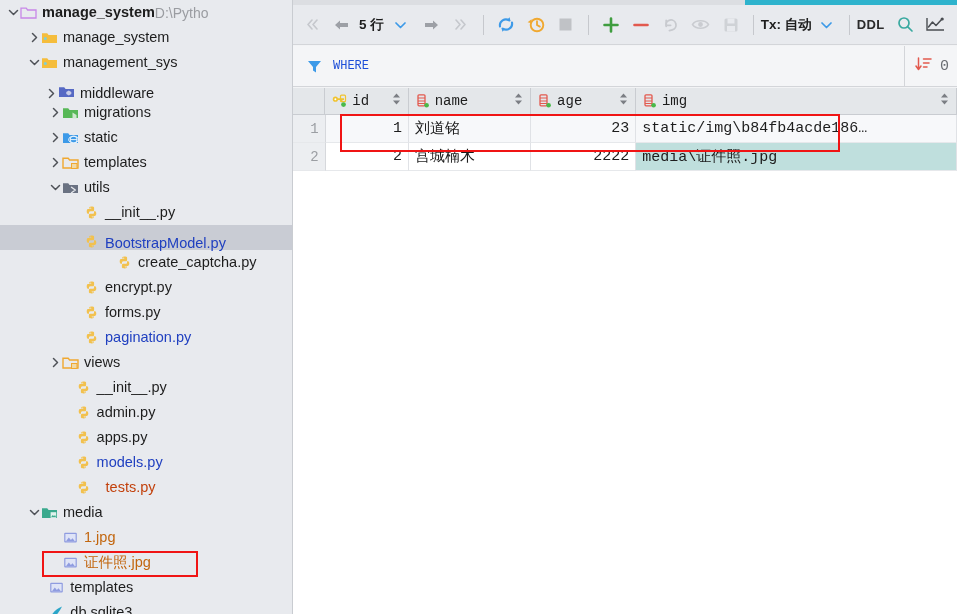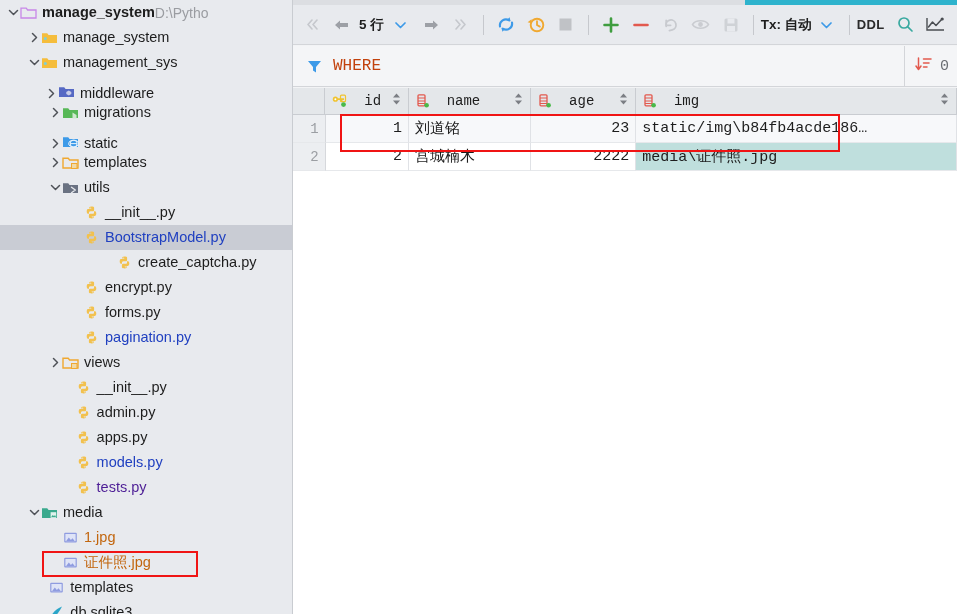--- a/index.html
+++ b/index.html
@@ -91,21 +91,21 @@
   .ddl { font-size: 13px; font-weight: bold; color: #2b2b2b; letter-spacing: .3px; }
 
   
   #wherebar {
     position: absolute; top: 46px; left: 0; right: 0; height: 41px;
     background: #f4f5f7;
     display: flex; align-items: center;
     border-bottom: 1px solid #d3d5d9;
   }
   .funnel { margin-left: 14px; margin-right: 11px; display:flex; }
-  .where-txt { font-size: 16px; color: #c2410c; font-family: "Liberation Mono", monospace; }
+  .where-txt { font-size: 12px; color: #1d4ed8; font-family: "Liberation Mono", monospace; }
   #where-right {
     margin-left: auto; height: 100%;
     display: flex; align-items: center;
     border-left: 1px solid #d3d5d9;
     padding: 0 8px 0 10px;
   }
   .zero { font-size: 15px; color: #6a6d72; margin-left: 7px; font-family: "Liberation Mono", monospace;}
 
   
   #grid { position: absolute; top: 88px; left: 0; right: 0; bottom: 0; background: #fff; }
@@ -114,21 +114,20 @@
     background: #e4e7ea;
     border-bottom: 1px solid #c9ccd1;
   }
   .gh {
     display: flex; align-items: center;
     border-right: 1px solid #c9ccd1;
     font-size: 14px; color: #1d1d1d;
     padding-left: 7px;
     font-family: "Liberation Mono", monospace;
     position: relative;
-    gap: 12px;
   }
   .gh .sorticon {
     position: absolute; right: 7px; top: 50%; transform: translateY(-50%);
     color: #7b7e84;
   }
   .col-rn  { width: 33px; border-right: 1px solid #c9ccd1; background: #e4e7ea; }
   .col-id  { width: 85px; }
   .col-nm  { width: 125px; }
   .col-ag  { width: 107px; }
   .col-im  { width: 328px; }
@@ -227,21 +226,21 @@
             </svg>
           </span>
           <span class="ico">
             <svg width="17" height="15" viewBox="0 0 17 15">
               <path d="M1 3.2 L6.2 3.2 L7.6 5 L16 5 L16 13 L1 13 Z" fill="#57b857"></path>
               <path d="M10.5 7.5 l4 2.5 v3.5 h-4 Z" fill="#cfe8cf"></path>
             </svg>
           </span>
           <span class="lbl" style="color: rgb(29, 29, 29);">migrations</span>
         </div>
-        <div class="tree-row" style="padding-left: 48px; align-items: flex-end;">
+        <div class="tree-row" style="padding-left: 48px;">
           <span class="arrow">
             <svg width="9" height="11" viewBox="0 0 9 11">
               <path d="M2.5 1.5 L6.5 5.5 L2.5 9.5" stroke="#4e5157" stroke-width="1.5" fill="none" stroke-linecap="round" stroke-linejoin="round"></path>
             </svg>
           </span>
           <span class="ico">
             <svg width="17" height="15" viewBox="0 0 17 15">
               <path d="M1 3.2 L6.2 3.2 L7.6 5 L16 5 L16 13 L1 13 Z" fill="#3d9ae8"></path>
               <circle cx="11.6" cy="9.6" r="3.4" fill="none" stroke="#e7f2fb" stroke-width="1.1"></circle>
               <path d="M8.2 9.6 h6.8 M11.6 6.2 a5 3.4 0 0 1 0 6.8 a5 3.4 0 0 1 0-6.8" fill="none" stroke="#e7f2fb" stroke-width="1"></path>
@@ -280,21 +279,21 @@
         <div class="tree-row" style="padding-left: 69px;">
           <span class="arrow"></span>
           <span class="ico">
             <svg width="17" height="15" viewBox="0 0 17 15">
               <path d="M8.5 1.6 c-2.4 0-2.3 1-2.3 1 l0 1.1 l2.4 0 l0 .4 l-3.3 0 c0 0-1.6-.2-1.6 2.3 c0 2.5 1.4 2.4 1.4 2.4 l.9 0 l0-1.2 c0 0-.1-1.4 1.4-1.4 l2.4 0 c0 0 1.3 0 1.3-1.3 l0-2.2 c0 0 .2-1.1-2.6-1.1 z M7.2 2.4 a.55 .55 0 1 1 0 1.1 a.55 .55 0 0 1 0-1.1 z" fill="#f2c14e"></path>
               <path d="M8.5 13.4 c2.4 0 2.3-1 2.3-1 l0-1.1 l-2.4 0 l0-.4 l3.3 0 c0 0 1.6 .2 1.6-2.3 c0-2.5-1.4-2.4-1.4-2.4 l-.9 0 l0 1.2 c0 0 .1 1.4-1.4 1.4 l-2.4 0 c0 0-1.3 0-1.3 1.3 l0 2.2 c0 0-.2 1.1 2.6 1.1 z M9.8 12.6 a.55 .55 0 1 1 0-1.1 a.55 .55 0 0 1 0 1.1 z" fill="#f2c14e"></path>
             </svg>
           </span>
           <span class="lbl" style="color: rgb(29, 29, 29);">__init__.py</span>
         </div>
-        <div class="tree-row selected" style="padding-left: 69px;">
+        <div class="tree-row selected" style="padding-left: 69px; align-items: flex-end;">
           <span class="arrow"></span>
           <span class="ico">
             <svg width="17" height="15" viewBox="0 0 17 15">
               <path d="M8.5 1.6 c-2.4 0-2.3 1-2.3 1 l0 1.1 l2.4 0 l0 .4 l-3.3 0 c0 0-1.6-.2-1.6 2.3 c0 2.5 1.4 2.4 1.4 2.4 l.9 0 l0-1.2 c0 0-.1-1.4 1.4-1.4 l2.4 0 c0 0 1.3 0 1.3-1.3 l0-2.2 c0 0 .2-1.1-2.6-1.1 z M7.2 2.4 a.55 .55 0 1 1 0 1.1 a.55 .55 0 0 1 0-1.1 z" fill="#f2c14e"></path>
               <path d="M8.5 13.4 c2.4 0 2.3-1 2.3-1 l0-1.1 l-2.4 0 l0-.4 l3.3 0 c0 0 1.6 .2 1.6-2.3 c0-2.5-1.4-2.4-1.4-2.4 l-.9 0 l0 1.2 c0 0 .1 1.4-1.4 1.4 l-2.4 0 c0 0-1.3 0-1.3 1.3 l0 2.2 c0 0-.2 1.1 2.6 1.1 z M9.8 12.6 a.55 .55 0 1 1 0-1.1 a.55 .55 0 0 1 0 1.1 z" fill="#f2c14e"></path>
             </svg>
           </span>
           <span class="lbl" style="color: rgb(32, 64, 192);">BootstrapModel.py</span>
         </div>
         <div class="tree-row" style="padding-left: 102px;">
@@ -392,21 +391,21 @@
           <span class="lbl" style="color: rgb(32, 64, 192);">models.py</span>
         </div>
         <div class="tree-row" style="padding-left: 60.6px;">
           <span class="arrow"></span>
           <span class="ico">
             <svg width="17" height="15" viewBox="0 0 17 15">
               <path d="M8.5 1.6 c-2.4 0-2.3 1-2.3 1 l0 1.1 l2.4 0 l0 .4 l-3.3 0 c0 0-1.6-.2-1.6 2.3 c0 2.5 1.4 2.4 1.4 2.4 l.9 0 l0-1.2 c0 0-.1-1.4 1.4-1.4 l2.4 0 c0 0 1.3 0 1.3-1.3 l0-2.2 c0 0 .2-1.1-2.6-1.1 z M7.2 2.4 a.55 .55 0 1 1 0 1.1 a.55 .55 0 0 1 0-1.1 z" fill="#f2c14e"></path>
               <path d="M8.5 13.4 c2.4 0 2.3-1 2.3-1 l0-1.1 l-2.4 0 l0-.4 l3.3 0 c0 0 1.6 .2 1.6-2.3 c0-2.5-1.4-2.4-1.4-2.4 l-.9 0 l0 1.2 c0 0 .1 1.4-1.4 1.4 l-2.4 0 c0 0-1.3 0-1.3 1.3 l0 2.2 c0 0-.2 1.1 2.6 1.1 z M9.8 12.6 a.55 .55 0 1 1 0-1.1 a.55 .55 0 0 1 0 1.1 z" fill="#f2c14e"></path>
             </svg>
           </span>
-          <span class="lbl" style="color: #4c1d95;">tests.py</span>
+          <span class="lbl" style="color: #c2410c; margin-left: 9px;">tests.py</span>
         </div>
         <div class="tree-row" style="padding-left: 27px;">
           <span class="arrow">
             <svg width="11" height="9" viewBox="0 0 11 9">
               <path d="M1.5 2.5 L5.5 6.5 L9.5 2.5" stroke="#4e5157" stroke-width="1.5" fill="none" stroke-linecap="round" stroke-linejoin="round"></path>
             </svg>
           </span>
           <span class="ico">
             <svg width="17" height="15" viewBox="0 0 17 15">
               <path d="M1 3.2 L6.2 3.2 L7.6 5 L16 5 L16 13 L1 13 Z" fill="#3aa98d"></path>

